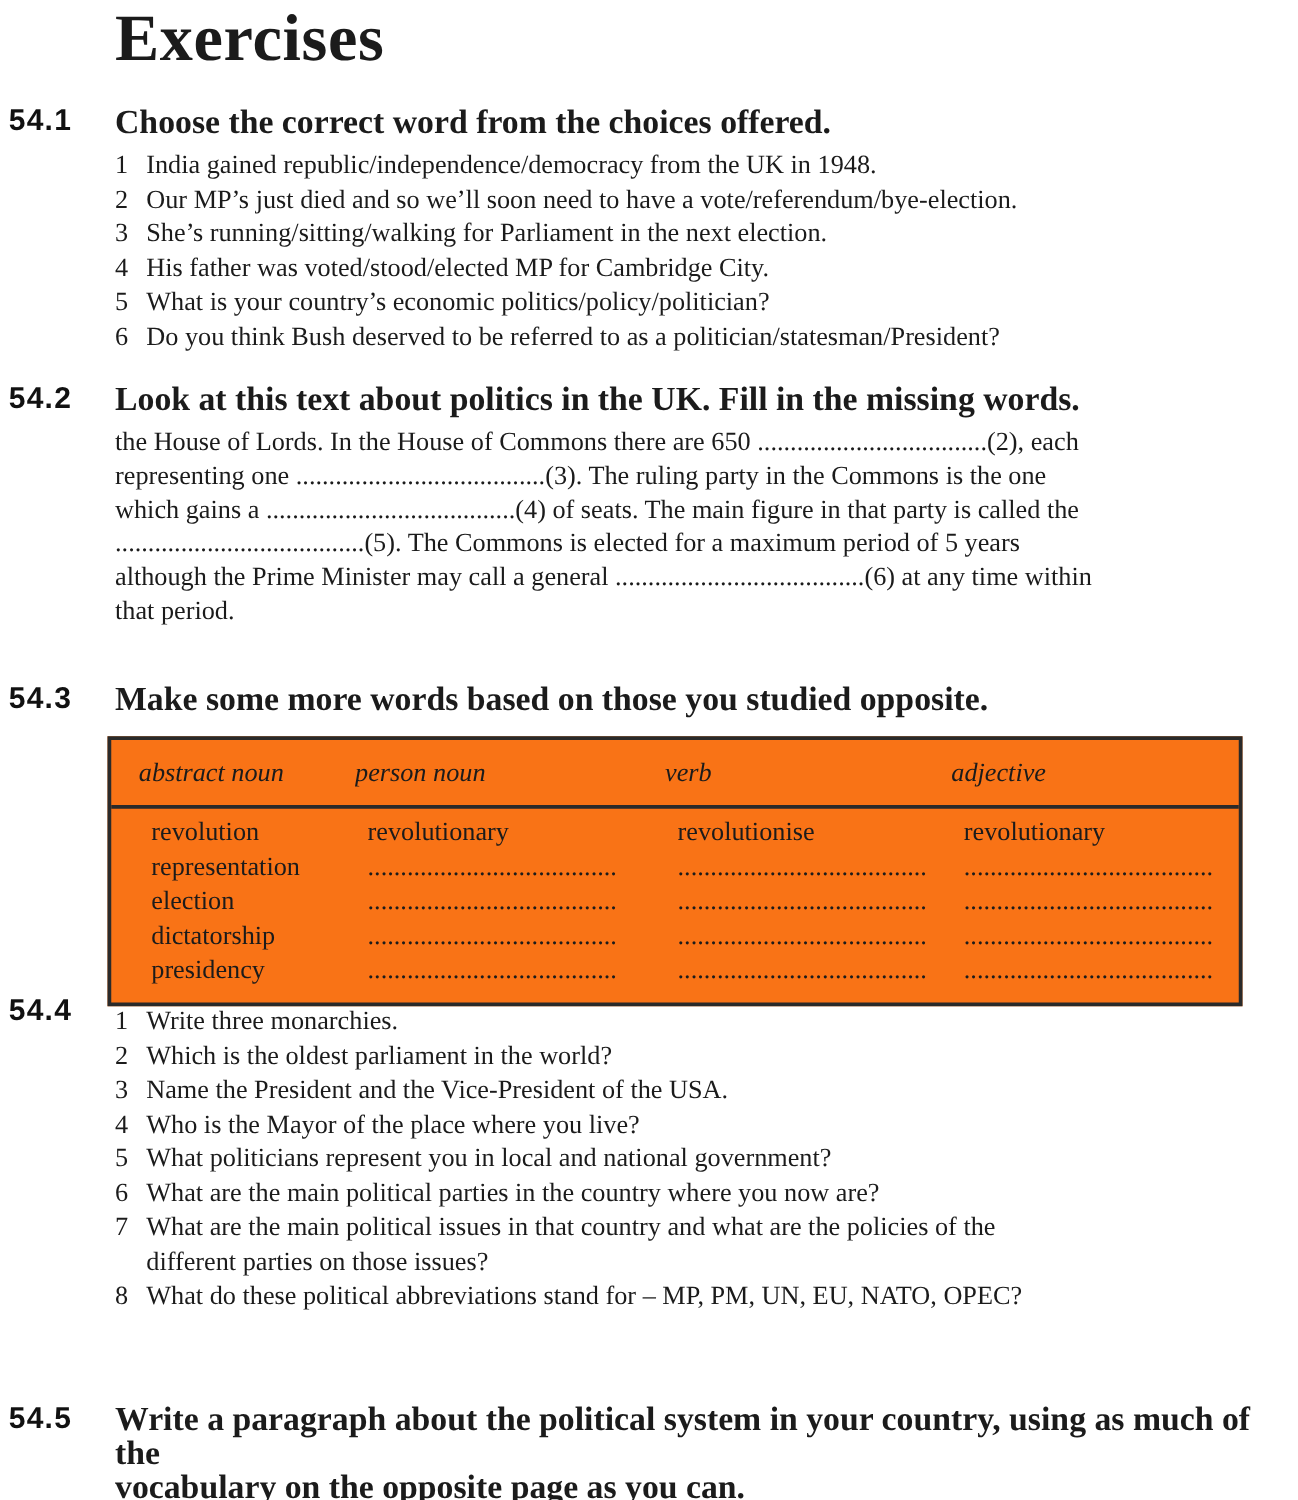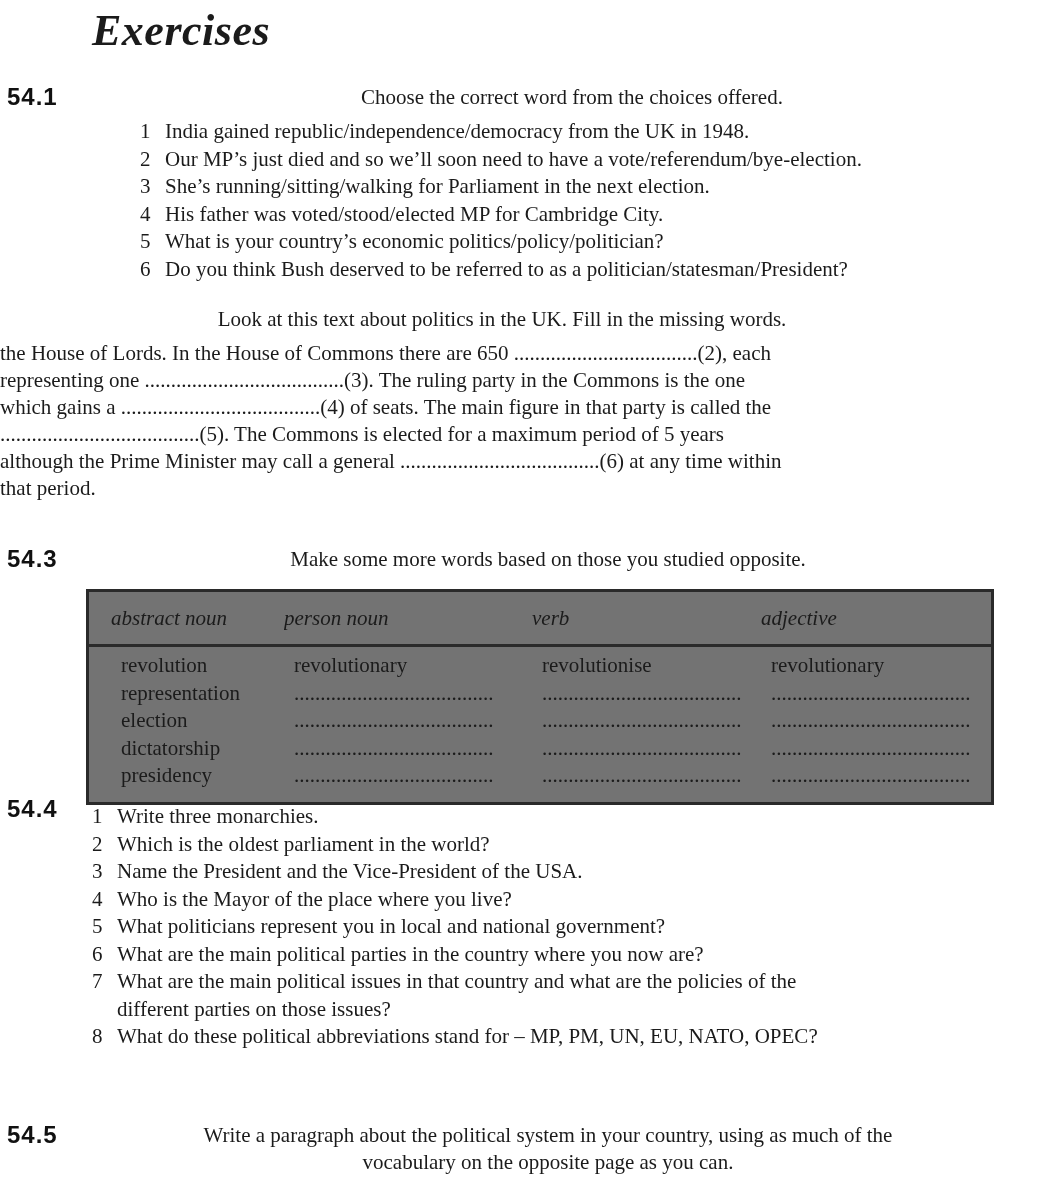--- a/index.html
+++ b/index.html
@@ -8,56 +8,56 @@
     background:#ffffff;
     color:#1b1b1b;
     font-family:"Liberation Serif", "DejaVu Serif", serif;
     position:relative;
     overflow:hidden;
   }
   .page { position:absolute; inset:0; }
 
   .title {
     position:absolute; left:92px; top:6px;
-    font-size:44px; line-height:50px;
-    font-weight:bold; font-style:italic;
+    font-size:53px; line-height:50px;
+    font-weight:bold; 
     margin:0; letter-spacing:0.5px;
   }
 
   .section { position:absolute; left:0; width:1038px; display:flex; }
-  .s1 { top:84px;gap:48px; }
+  .s1 { top:84px; }
   .s2 { top:306px; }
   .s3 { top:546px; }
   .s4 { top:796px; }
   .s5 { top:1122px; }
 
   .sec-num {
     width:92px; flex:none; box-sizing:border-box; padding-left:7px;
     font-family:"Liberation Sans", "DejaVu Sans", sans-serif;
     font-weight:bold; font-size:24px; line-height:26px; letter-spacing:1px;
     color:#111;
   }
   .sec-body { flex:1; padding-right:34px; }
 
-  .instruction { font-size:21px; line-height:27px; font-weight:400;text-align:center; }
+  .instruction { font-size:27px; line-height:27px; font-weight:700; }
 
   .items { margin-top:7px; font-size:21px; }
   .item { display:flex; line-height:27.5px; }
   .inum { width:25px; flex:none; }
   .itext { flex:1; }
   .itext-cont { margin-left:25px; line-height:27.5px; }
 
   .para { margin-top:7px; font-size:21px; }
   .para-line { line-height:27px; white-space:nowrap; }
 
   .word-table {
     width:908px; box-sizing:border-box;
     margin-top:16px; margin-left:-6px;
     border:3px solid #2a2a2a;
-    background:#737373;
+    background:#f97316;
     font-size:21px;
   }
   .thead {
     display:grid; grid-template-columns:173px 248px 229px 1fr;
     padding:13px 8px 13px 22px;
     border-bottom:3px solid #2a2a2a;
     font-style:italic; line-height:26px;
   }
   .tbody { padding:5px 8px 12px 0; }
   .trow {
@@ -100,20 +100,21 @@
         </div>
         <div class="item">
           <span class="inum">6</span>
           <span class="itext">Do you think Bush deserved to be referred to as a politician/statesman/President?</span>
         </div>
       </div>
     </div>
   </section>
 
   <section class="section s2">
+    <div class="sec-num">54.2</div>
     <div class="sec-body">
       <div class="instruction">Look at this text about politics in the UK. Fill in the missing words.</div>
       <div class="para">
         <div class="para-line">the House of Lords. In the House of Commons there are 650 ...................................(2), each</div>
         <div class="para-line">representing one ......................................(3). The ruling party in the Commons is the one</div>
         <div class="para-line">which gains a ......................................(4) of seats. The main figure in that party is called the</div>
         <div class="para-line">......................................(5). The Commons is elected for a maximum period of 5 years</div>
         <div class="para-line">although the Prime Minister may call a general ......................................(6) at any time within</div>
         <div class="para-line">that period.</div>
       </div>

